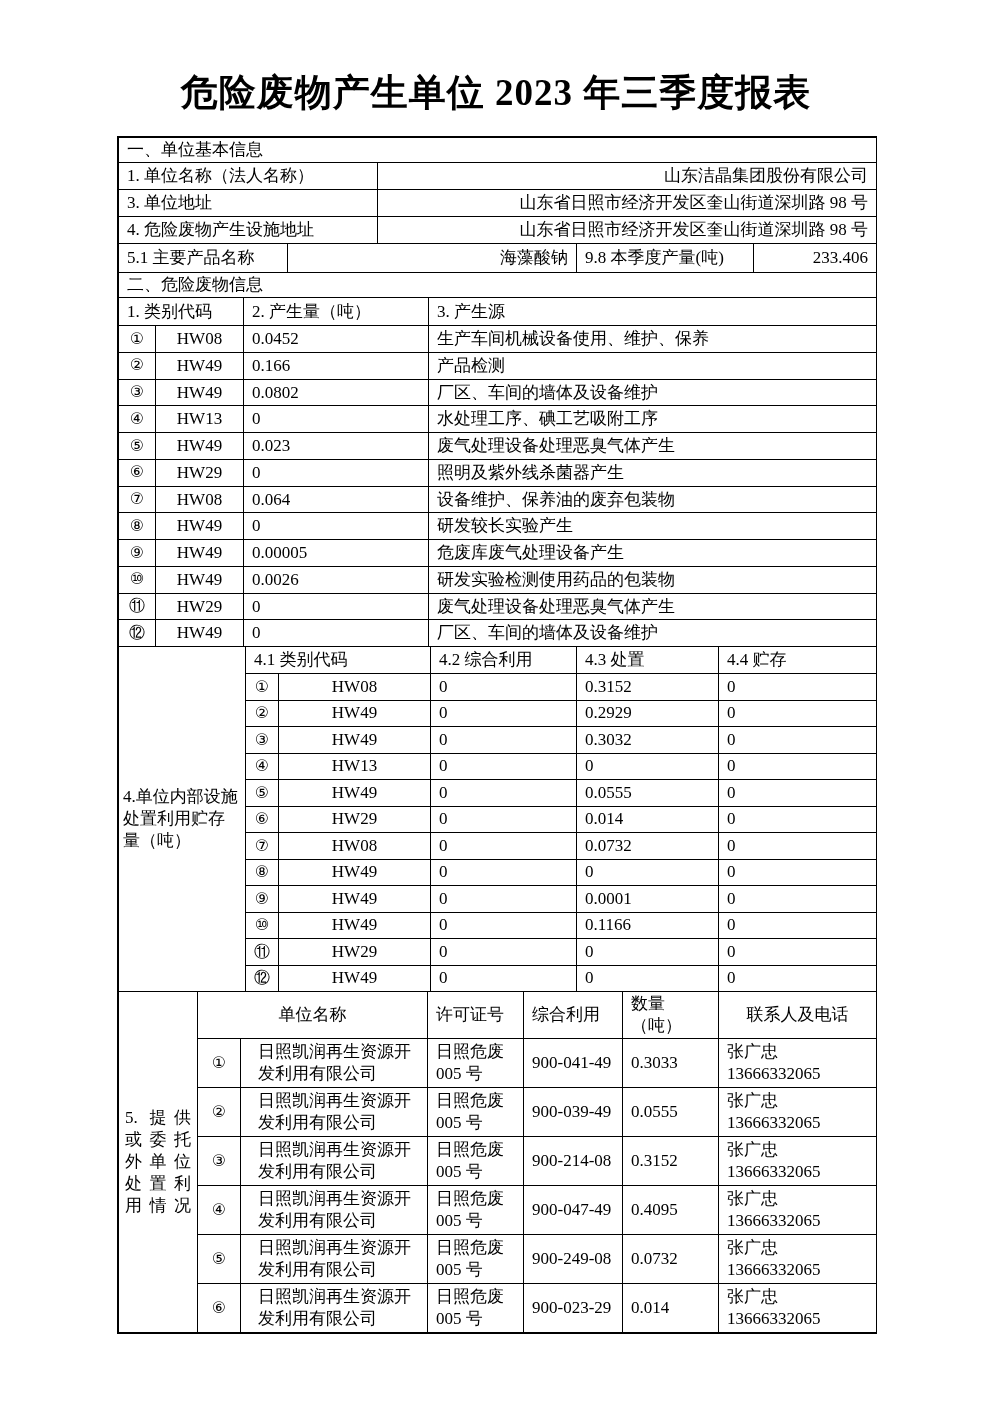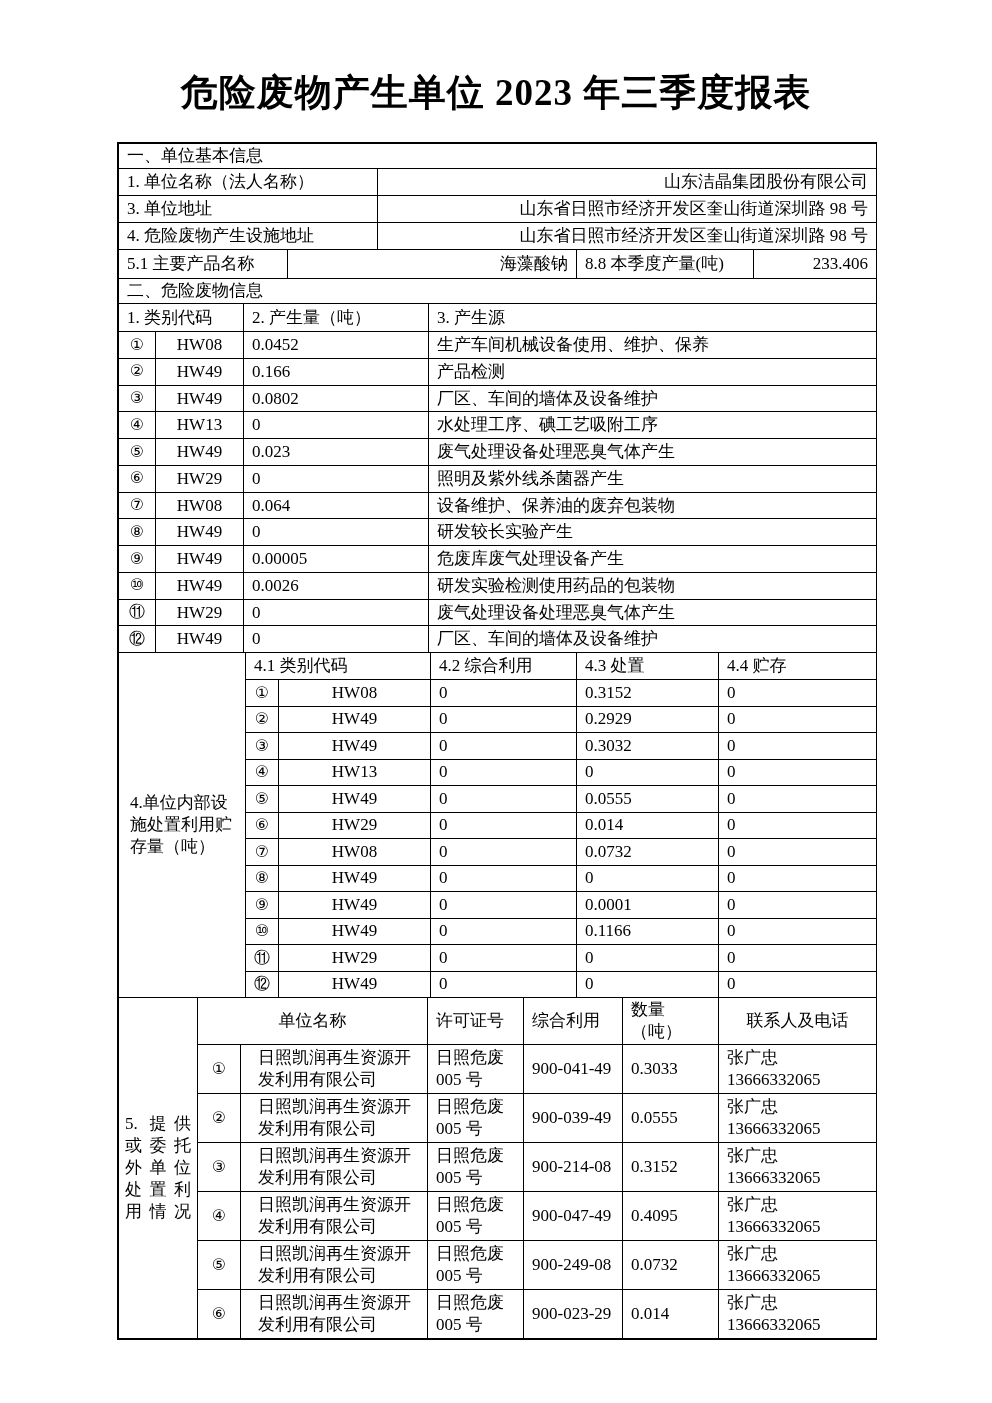--- a/index.html
+++ b/index.html
@@ -7,21 +7,21 @@
   body {
     width: 992px; height: 1403px; background: #ffffff; color: #000000;
     font-family: "Liberation Serif", "DejaVu Serif", serif;
   }
   .page { position: relative; width: 992px; height: 1403px; overflow: hidden; background: #fff; }
   .title {
     position: absolute; top: 68px; left: 0; width: 100%; margin: 0;
     text-align: center; font-size: 37px; font-weight: bold; letter-spacing: 1px;
     font-family: Liberation Serif, serif;
   }
-  .tablewrap { position: absolute; left: 117px; top: 142px; width: 760px; border: 1px solid #000; }
+  .tablewrap { position: absolute; left: 117px; top: 136px; width: 760px; border: 1px solid #000; }
   table {
     border-collapse: collapse; table-layout: fixed; width: 758px;
     font-size: 17px; line-height: 1.3; background: #fff;
   }
   table + table { margin-top: -1px; }
   td {
     border: 1px solid #000; padding: 1px 8px; vertical-align: middle;
     text-align: left; overflow: hidden; font-weight: normal; word-break: break-word;
   }
   
@@ -32,21 +32,21 @@
   #tableB tr.band  { height: 25px; }
   #tableB tr.head  { height: 28px; }
   #tableC tr       { height: 26.5px; }
   #tableC tr.head  { height: 27px; }
   #tableD tr       { height: 49px; }
   #tableD tr.head  { height: 28px; }
   
   .c-no   { text-align: center; padding: 1px 2px; font-family: "DejaVu Sans", "Liberation Sans", sans-serif; font-size: 16px; }
   .c-code { text-align: center; padding: 1px 2px; margin-top: 28px; }
   .c-center { text-align: center; }
-  .side-c { padding: 0 11px; vertical-align: middle; }
+  .side-c { padding: 0 4px; vertical-align: middle; }
   .side-d { padding: 0 6px; vertical-align: middle; text-align: justify; text-align-last: justify; }
   .c-company { padding: 1px 8px 1px 17px; }
   .val { padding-left: 9px; text-align: right; }
 </style>
 </head>
 <body>
 
 <div class="page">
   <h1 class="title">危险废物产生单位 2023 年三季度报表</h1>
 
@@ -72,21 +72,21 @@
         <td colspan="2">3. 单位地址</td>
         <td colspan="3" class="val">山东省日照市经济开发区奎山街道深圳路 98 号</td>
       </tr>
       <tr>
         <td colspan="2">4. 危险废物产生设施地址</td>
         <td colspan="3" class="val">山东省日照市经济开发区奎山街道深圳路 98 号</td>
       </tr>
       <tr class="prod">
         <td>5.1 主要产品名称</td>
         <td colspan="2" class="val">海藻酸钠</td>
-        <td>8.8 本季度产量(吨)</td>
+        <td>9.8 本季度产量(吨)</td>
         <td class="val">233.406</td>
       </tr>
     </tbody>
       </table>
 
     <table id="tableB">
       <colgroup>
           <col style="width:37px">
           <col style="width:88px">
           <col style="width:185px">

